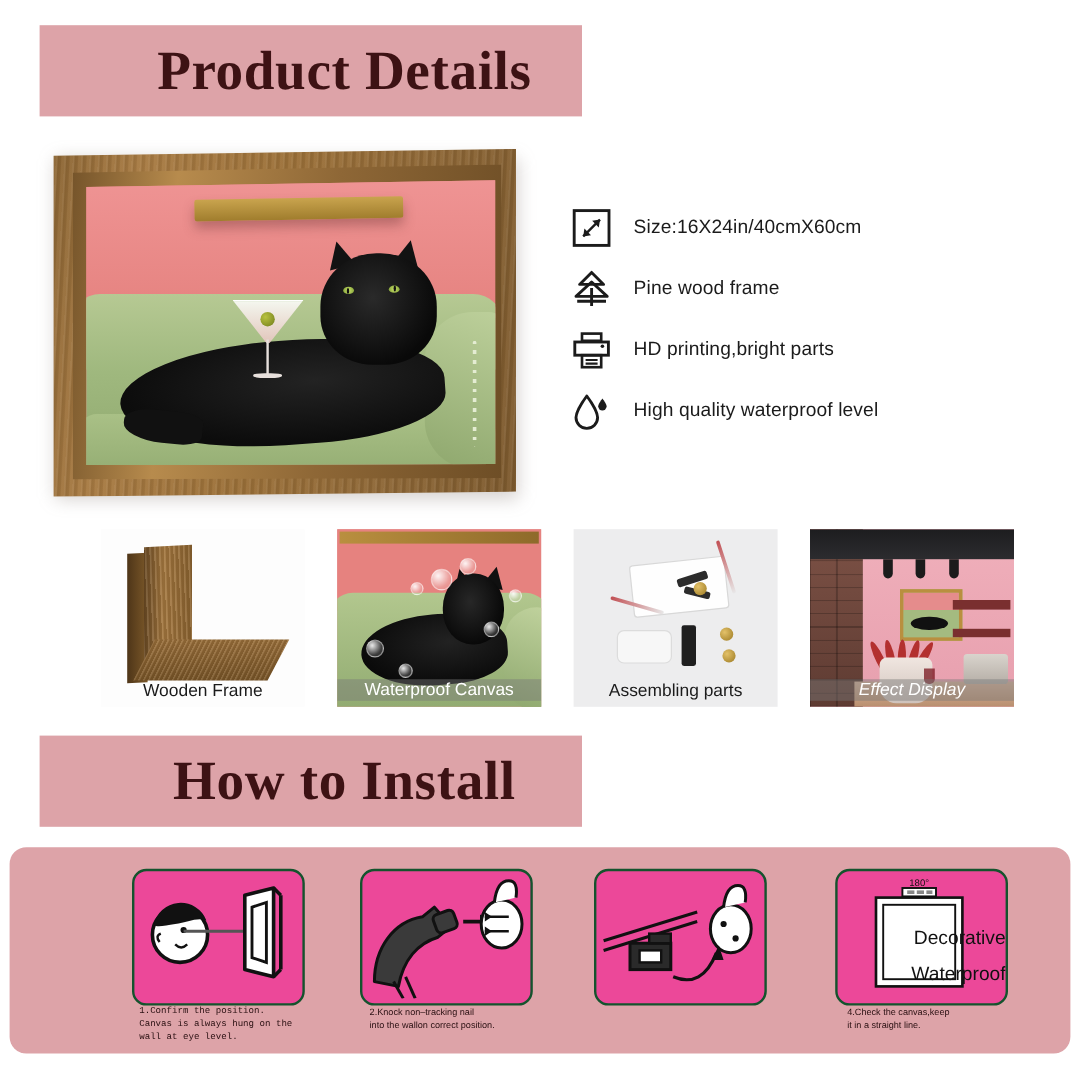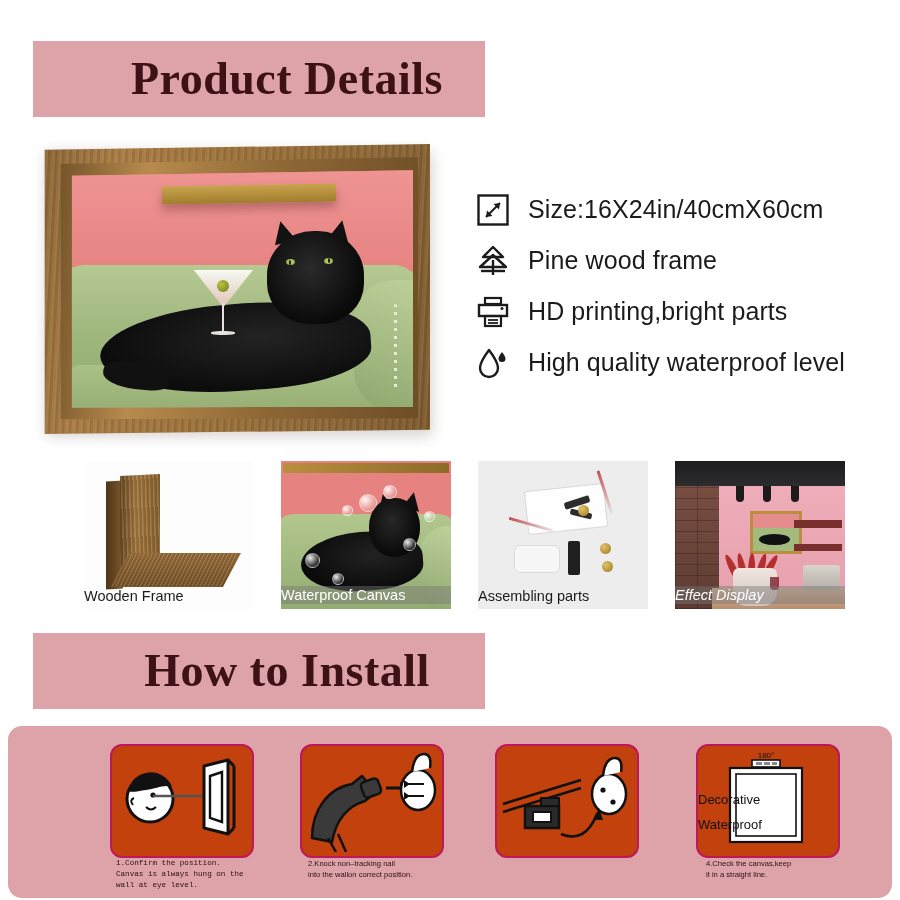--- a/index.html
+++ b/index.html
@@ -1,21 +1,21 @@
 <!DOCTYPE html>
 <html><head>
 <meta charset="utf-8">
 <style>
   html,body{margin:0;padding:0;}
   body{
     width:900px;height:900px;background:#ffffff;
     font-family:"Liberation Sans", sans-serif;
     overflow:hidden;position:relative;
   }
-  .page{position:absolute;inset:0;margin-top:20px;}
+  .page{position:absolute;inset:0;}
 
   
   .banner{
     position:absolute;background:#dda3a8;
     display:flex;align-items:center;justify-content:center;
   }
   .banner-text{
     font-family:"Liberation Serif", serif;
     color:#3d1214;font-weight:700;letter-spacing:.5px;
     line-height:1;
@@ -144,35 +144,35 @@
   }
 
   
   .features{position:absolute;left:472px;top:164px;width:412px;}
   .feature-row{display:flex;align-items:center;height:51px;margin-bottom:0;}
   .feature-icon{
     width:42px;min-width:42px;height:42px;display:flex;
     align-items:center;justify-content:center;margin-right:14px;
   }
   .feature-label{
-    font-size:25px;color:#1b1b1b;letter-spacing:.1px;white-space:nowrap;
+    font-size:16px;color:#1b1b1b;letter-spacing:.1px;white-space:nowrap;
   }
 
   
   .thumbs{position:absolute;left:84px;top:441px;width:760px;height:150px;}
   .thumb{
     position:absolute;top:0;width:170px;height:148px;overflow:hidden;
   }
   .thumb:nth-child(1){left:0;}
   .thumb:nth-child(2){left:197px;}
   .thumb:nth-child(3){left:394px;}
   .thumb:nth-child(4){left:591px;font-style:italic;}
   .thumb-img{position:absolute;inset:0;overflow:hidden;}
   .thumb-cap{
-    position:absolute;left:0;right:0;bottom:5px;text-align:left;
+    position:absolute;left:0;right:0;bottom:5px;text-align:center;
     font-size:14.5px;z-index:4;
   }
   .cap-dark{color:#1b1b1b;}
   .cap-light{color:#ffffff;background:rgba(120,120,120,.45);padding:1px 0;}
 
   
   .t1{background:#fdfdfd;}
   .wf-v{
     position:absolute;left:36px;top:14px;width:40px;height:105px;
     background:linear-gradient(90deg,#6a4a24,#a5783f 40%,#8b6330);
@@ -264,21 +264,21 @@
     background:linear-gradient(180deg,#d9d4cd,#b5aea6);border-radius:3px;}
   .t4-glass{position:absolute;left:56%;bottom:13%;width:9px;height:13px;background:rgba(120,20,30,.75);border-radius:0 0 4px 4px;}
 
   
   .install{
     position:absolute;left:8px;top:706px;width:884px;height:172px;
     background:#dda3a8;border-radius:14px;
   }
   .step{
     position:absolute;top:18px;width:140px;height:110px;
-    background:#c2410c;border:2px solid #be185d;border-radius:12px;overflow:hidden;
+    background:#ec4899;border:2px solid #14532d;border-radius:12px;overflow:hidden;
   }
   .step:nth-of-type(1){left:102px;}
   .step:nth-of-type(2){left:292px;}
   .step:nth-of-type(3){left:487px;}
   .step:nth-of-type(4){left:688px;}
   .step-cap{
     position:absolute;top:132px;width:160px;
     font-size:7.6px;line-height:1.45;color:#2a1012;
   }
   .step-cap:nth-of-type(1){}
@@ -521,21 +521,21 @@
     <div class="step">
       <svg width="136" height="106" viewBox="0 0 136 106">
         <text x="68" y="12" font-family="Liberation Sans, sans-serif" font-size="8" text-anchor="middle" fill="#111">180°</text>
         <rect x="54" y="14" width="28" height="7" fill="#fff" stroke="#111" stroke-width="1.6"></rect>
         <rect x="58" y="16" width="6" height="3" fill="#888"></rect>
         <rect x="66" y="16" width="6" height="3" fill="#888"></rect>
         <rect x="74" y="16" width="5" height="3" fill="#888"></rect>
         <rect x="32" y="22" width="72" height="74" fill="#fff" stroke="#111" stroke-width="2.2"></rect>
         <rect x="38" y="28" width="60" height="62" fill="#fff" stroke="#111" stroke-width="1.6"></rect>
       </svg>
-      <div style="position:absolute;left:0;right:0;top:42px;text-align:left;font-size:13px;color:#111;line-height:1.9;">
+      <div style="position:absolute;left:0;right:0;top:42px;text-align:right;font-size:16px;color:#111;line-height:1.9;">
         <div>Decorative</div>
         <div>Waterproof</div>
       </div>
     </div>
 
     <div class="step-cap cap1">1.Confirm the position.<br>Canvas is always hung on the<br>wall at eye level.</div>
     <div class="step-cap cap2">2.Knock non–tracking nail<br>into the wallon correct position.</div>
     <div class="step-cap cap4">4.Check the canvas,keep<br>it in a straight line.</div>
   </div>
 

